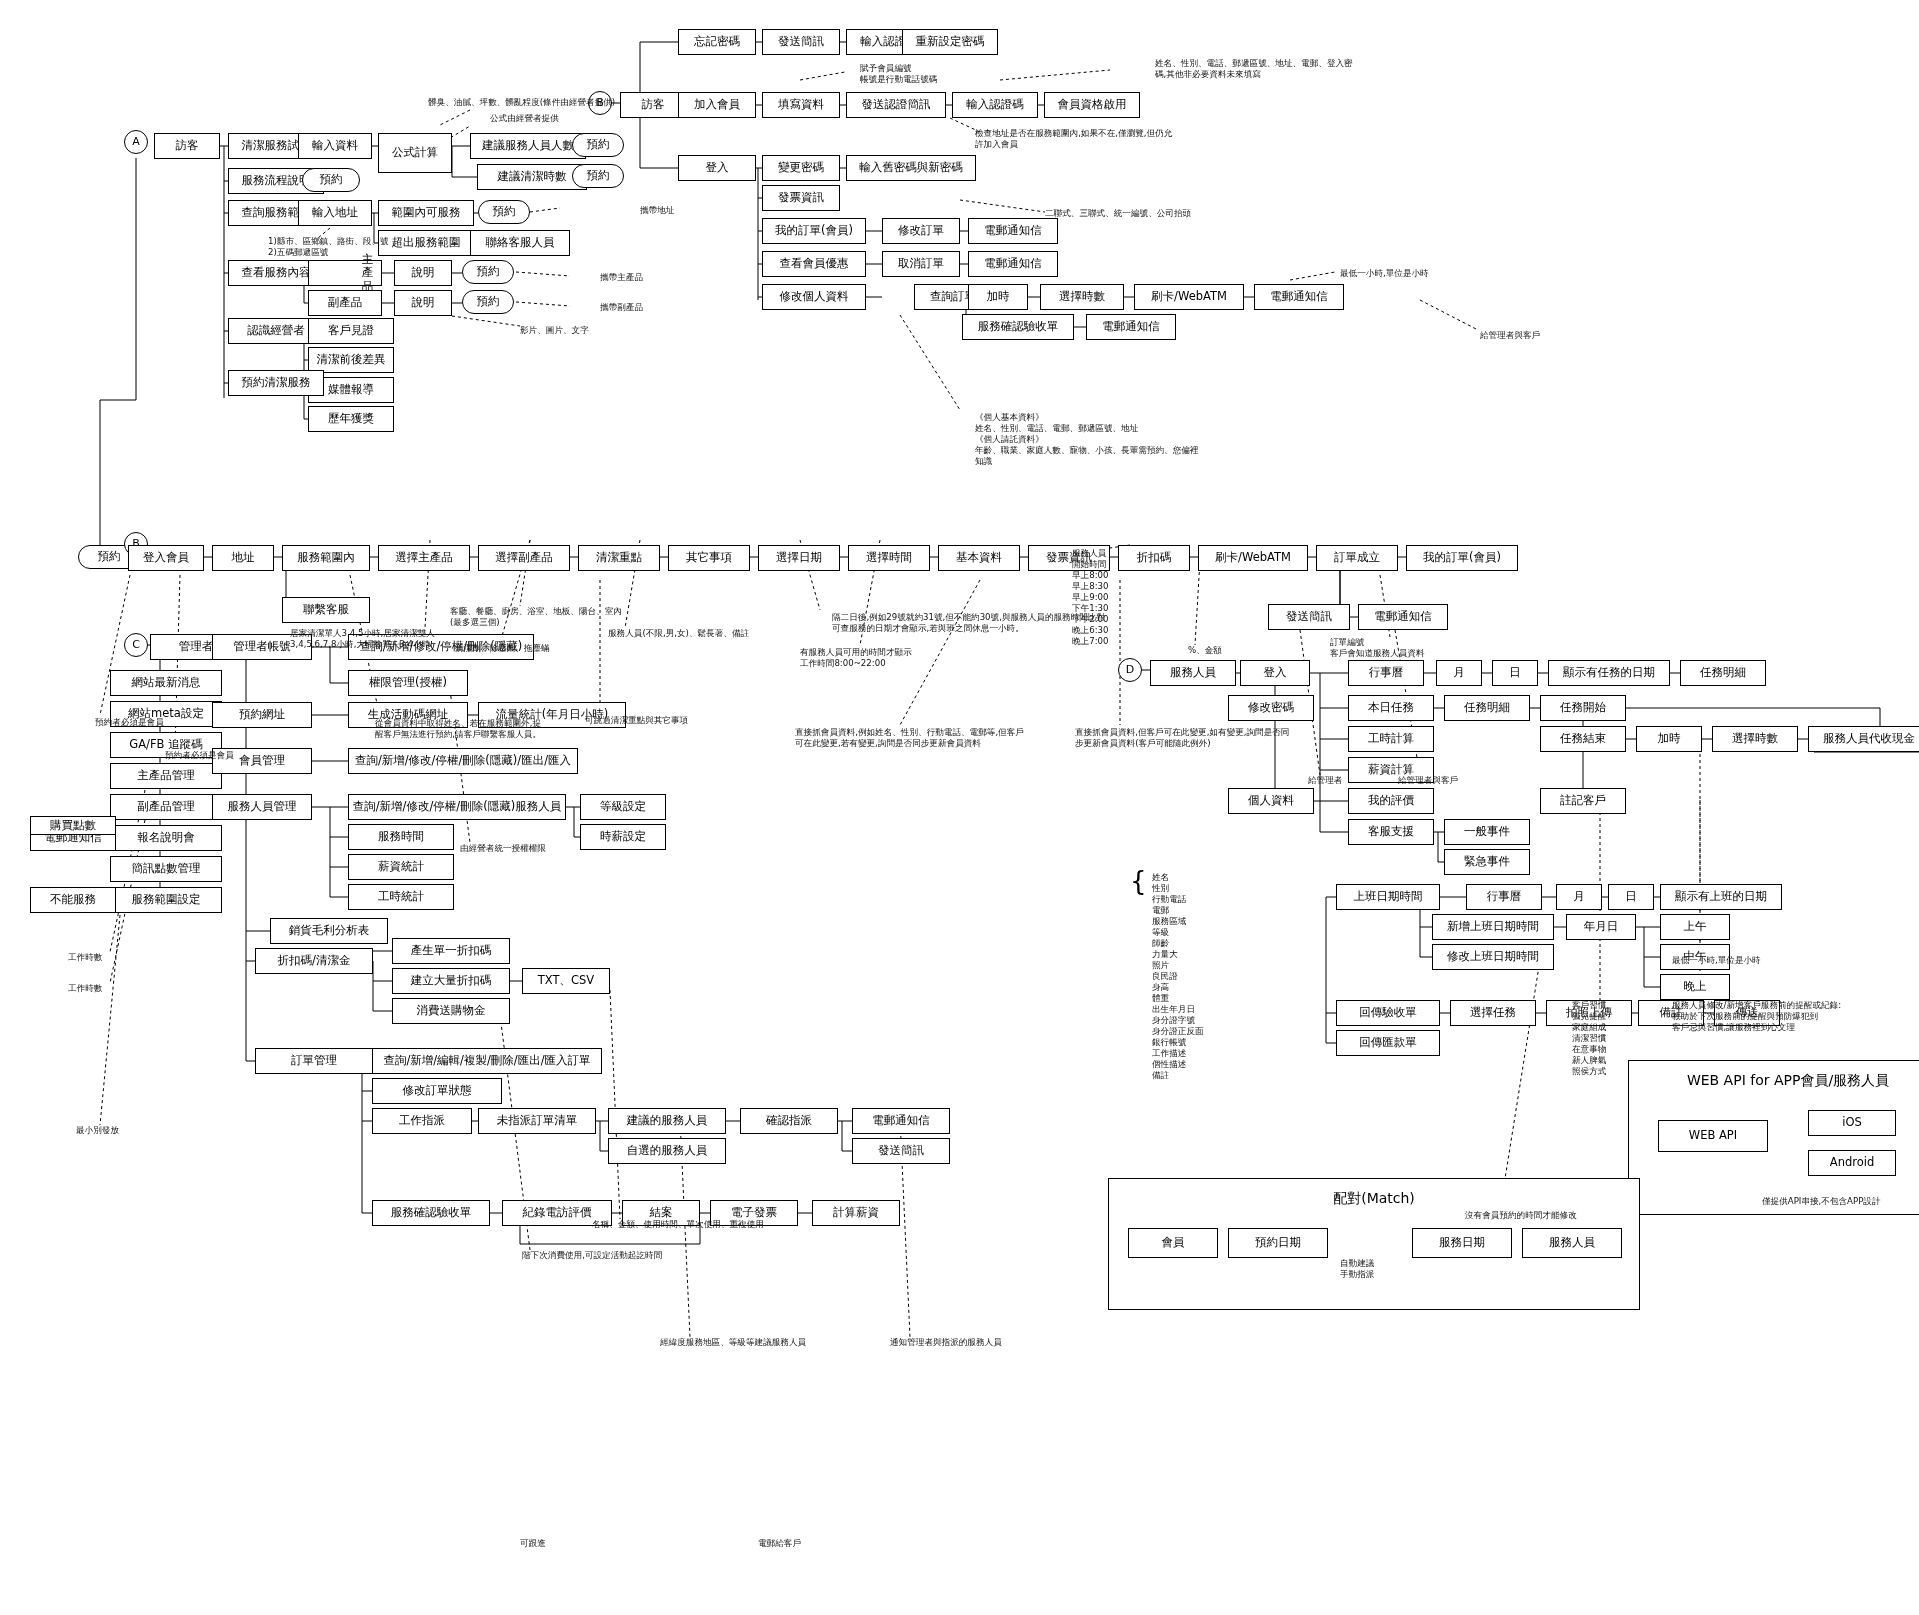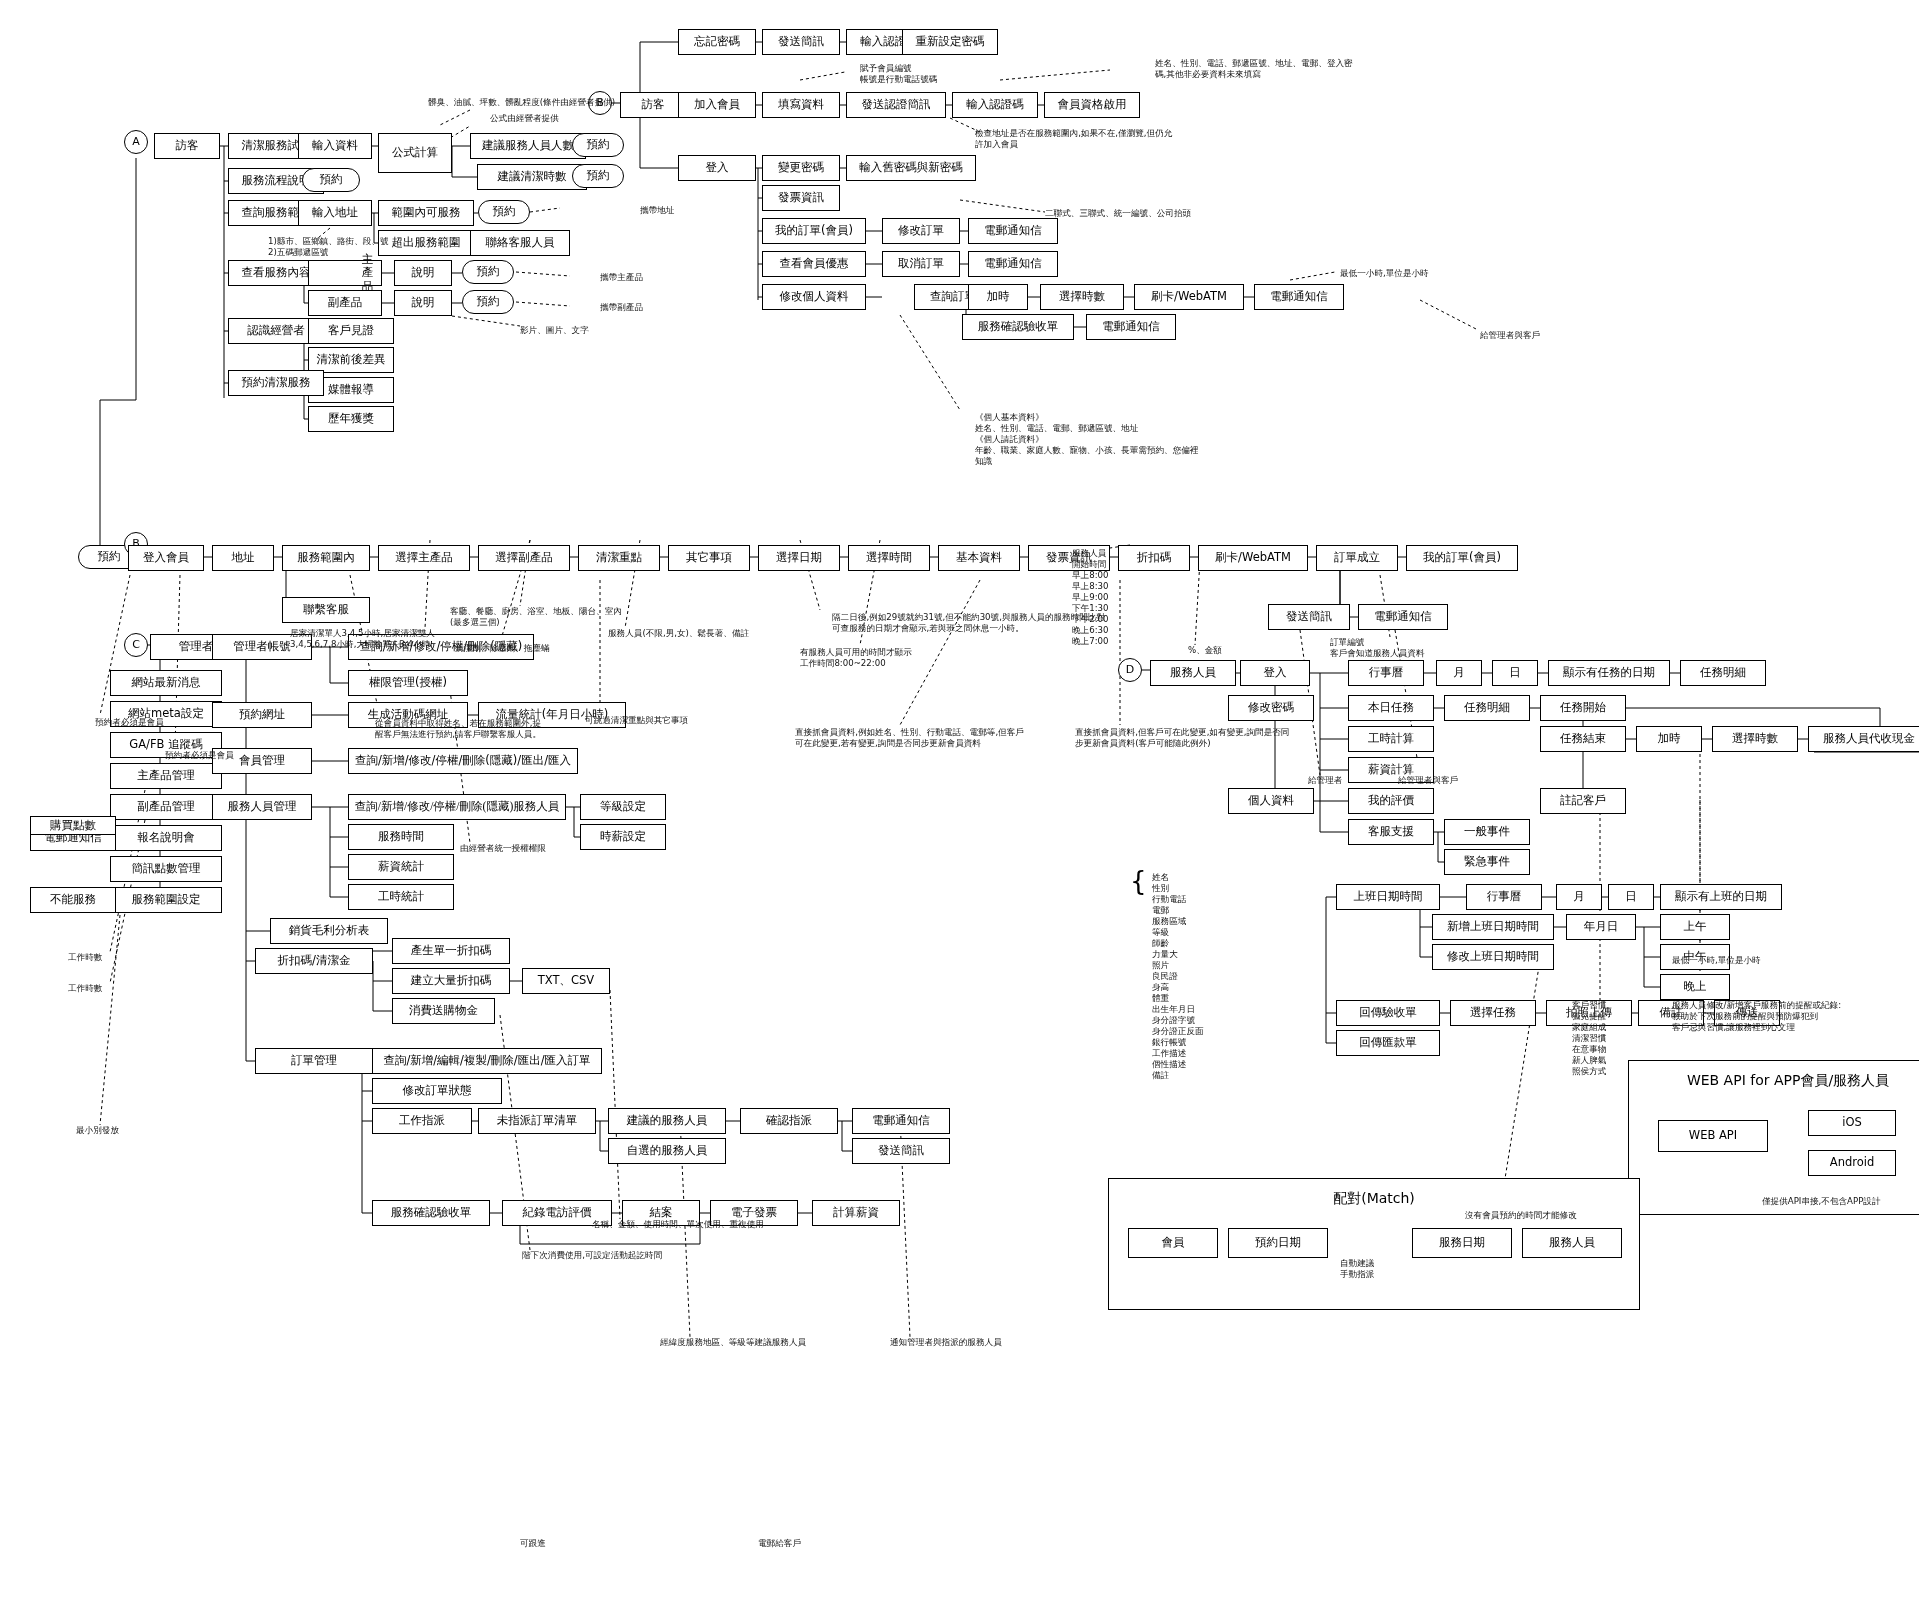--- a/index.html
+++ b/index.html
@@ -318,32 +318,32 @@
       <div class="node" style="left: 30px; top: 887px; width: 86px; height: 26px;">不能服務</div>
       <div class="node" style="left: 212px; top: 634px; width: 100px; height: 26px;">管理者帳號</div>
       <div class="node" style="left: 348px; top: 634px; width: 186px; height: 26px;">查詢/新增/修改/停權/刪除(隱藏)</div>
       <div class="node" style="left: 348px; top: 670px; width: 120px; height: 26px;">權限管理(授權)</div>
       <div class="node" style="left: 212px; top: 702px; width: 100px; height: 26px;">預約網址</div>
       <div class="node" style="left: 348px; top: 702px; width: 120px; height: 26px;">生成活動碼網址</div>
       <div class="node" style="left: 478px; top: 702px; width: 148px; height: 26px;">流量統計(年月日小時)</div>
       <div class="node" style="left: 212px; top: 748px; width: 100px; height: 26px;">會員管理</div>
       <div class="node" style="left: 348px; top: 748px; width: 230px; height: 26px;">查詢/新增/修改/停權/刪除(隱藏)/匯出/匯入</div>
       <div class="node" style="left: 212px; top: 794px; width: 100px; height: 26px;">服務人員管理</div>
-      <div class="node" style="left: 348px; top: 794px; width: 218px; height: 26px; font-family: Liberation Serif, serif;">查詢/新增/修改/停權/刪除(隱藏)服務人員</div>
+      <div class="node" style="left: 348px; top: 794px; width: 218px; height: 26px;">查詢/新增/修改/停權/刪除(隱藏)服務人員</div>
       <div class="node" style="left: 580px; top: 794px; width: 86px; height: 26px;">等級設定</div>
       <div class="node" style="left: 580px; top: 824px; width: 86px; height: 26px;">時薪設定</div>
       <div class="node" style="left: 348px; top: 824px; width: 106px; height: 26px;">服務時間</div>
       <div class="node" style="left: 348px; top: 854px; width: 106px; height: 26px;">薪資統計</div>
       <div class="node" style="left: 348px; top: 884px; width: 106px; height: 26px;">工時統計</div>
       <div class="node" style="left: 270px; top: 918px; width: 118px; height: 26px;">銷貨毛利分析表</div>
       <div class="node" style="left: 255px; top: 948px; width: 118px; height: 26px;">折扣碼/清潔金</div>
       <div class="node" style="left: 392px; top: 938px; width: 118px; height: 26px;">產生單一折扣碼</div>
       <div class="node" style="left: 392px; top: 968px; width: 118px; height: 26px;">建立大量折扣碼</div>
       <div class="node" style="left: 522px; top: 968px; width: 88px; height: 26px;">TXT、CSV</div>
-      <div class="node" style="left: 392px; top: 998px; width: 103px; height: 26px;">消費送購物金</div>
+      <div class="node" style="left: 392px; top: 998px; width: 118px; height: 26px;">消費送購物金</div>
       <div class="node" style="left: 255px; top: 1048px; width: 118px; height: 26px;">訂單管理</div>
       <div class="node" style="left: 372px; top: 1048px; width: 230px; height: 26px;">查詢/新增/編輯/複製/刪除/匯出/匯入訂單</div>
       <div class="node" style="left: 372px; top: 1078px; width: 130px; height: 26px;">修改訂單狀態</div>
       <div class="node" style="left: 372px; top: 1108px; width: 100px; height: 26px;">工作指派</div>
       <div class="node" style="left: 478px; top: 1108px; width: 118px; height: 26px;">未指派訂單清單</div>
       <div class="node" style="left: 608px; top: 1108px; width: 118px; height: 26px;">建議的服務人員</div>
       <div class="node" style="left: 740px; top: 1108px; width: 98px; height: 26px;">確認指派</div>
       <div class="node" style="left: 852px; top: 1108px; width: 98px; height: 26px;">電郵通知信</div>
       <div class="node" style="left: 608px; top: 1138px; width: 118px; height: 26px;">自選的服務人員</div>
       <div class="node" style="left: 852px; top: 1138px; width: 98px; height: 26px;">發送簡訊</div>

